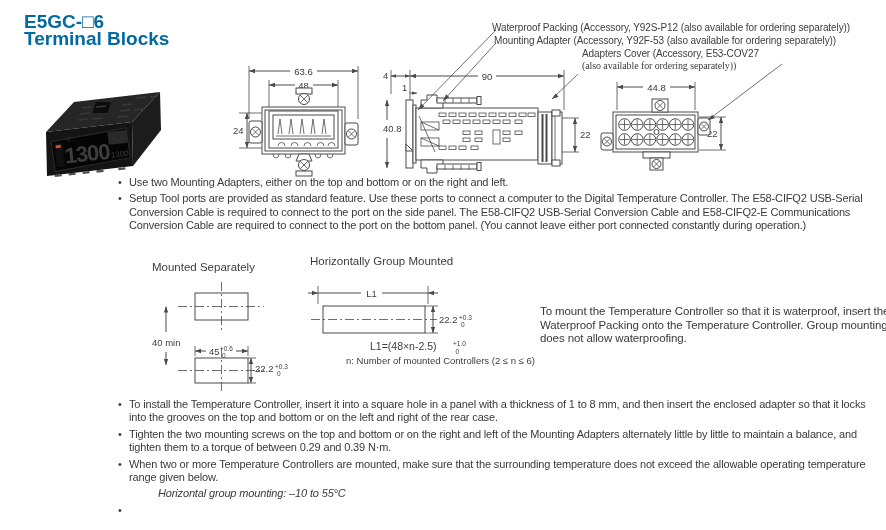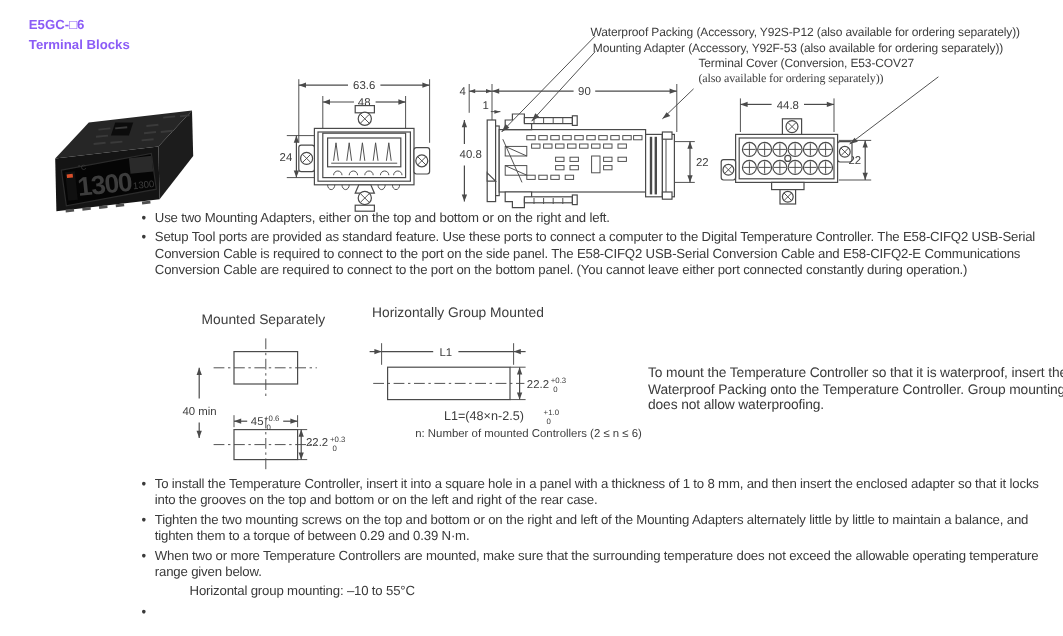--- a/index.html
+++ b/index.html
@@ -1,25 +1,25 @@
 <!DOCTYPE html>
 <html><head>
 <meta charset="utf-8">
 <style>
   * { margin:0; padding:0; box-sizing:border-box; }
   html,body { width:886px; height:530px; background:#ffffff; position:relative;
     font-family:"Liberation Sans", sans-serif; color:#3d3d3d; overflow:hidden; }
   .abs { position:absolute; }
-  .title { left:24px; top:13px; font-size:11px; font-weight:bold; color:#8b5cf6; line-height:17px; }
+  .title { left:24px; top:13px; font-size:19px; font-weight:bold; color:#0369a1; line-height:17px; }
   .acc-label { font-size:10px; color:#3d3d3d; white-space:nowrap; letter-spacing:-0.1px; }
   .fig-title { font-size:11.5px; color:#3d3d3d; white-space:nowrap; }
   .notes { font-size:11px; line-height:13.4px; letter-spacing:-0.15px; color:#3a3a3a; }
   .note-item { position:relative; padding-left:11px; margin-bottom:3px; }
   .note-item .bullet { position:absolute; left:0; top:0; }
-  .subnote { margin-left:40px; margin-bottom:3px; }
+  .subnote { margin-left:40px; margin-bottom:3px;font-style:italic; }
   .side-note { font-size:11.5px; line-height:13.6px; letter-spacing:-0.1px; color:#3a3a3a; }
   svg { overflow:visible; }
   svg text { font-family:"Liberation Sans", sans-serif; fill:#3d3d3d; }
   .dim { font-size:9.5px; }
   .dimm { font-size:9.5px; text-anchor:middle; }
   .tol { font-size:6.5px; }
   .formula { font-size:10.5px; }
   .nnote { font-size:9.5px; }
   .ln { stroke:#4a4a4a; stroke-width:1; fill:none; }
   .lnt { stroke:#4a4a4a; stroke-width:0.8; fill:none; }
@@ -328,21 +328,21 @@
         <line x1="95" y1="64.5" x2="95" y2="74.5"></line>
           <line x1="90" y1="69.5" x2="100" y2="69.5"></line>
       </g>
       <circle class="fw" cx="63.5" cy="62" r="2.5"></circle>
     </g>
   </g>
 </svg>
 
 <div class="abs acc-label" style="left:492px; top:22px;text-align:right;">Waterproof Packing (Accessory, Y92S-P12 (also available for ordering separately))</div>
 <div class="abs acc-label" style="left:494px; top:35px;">Mounting Adapter (Accessory, Y92F-53 (also available for ordering separately))</div>
-<div class="abs acc-label" style="left:582px; top:48px;">Terminal Cover (Conversion, E53-COV27</div>
+<div class="abs acc-label" style="left:582px; top:48px;">Adapters Cover (Accessory, E53-COV27</div>
 <div class="abs acc-label" style="left:582px; top:60px;font-family:Liberation Serif, serif;">(also available for ordering separately))</div>
 
 <svg class="abs" style="left:0; top:0; pointer-events:none;" width="886" height="195" viewBox="0 0 886 195">
   <g>
     <line class="lnt" x1="496" y1="30" x2="418" y2="110"></line>
     <polygon class="ah" points="418,110 424.5,106.5 421.3,103.4"></polygon>
     <line class="lnt" x1="496" y1="43" x2="443" y2="101"></line>
     <polygon class="ah" points="443,101 449.3,97.3 446.1,94.3"></polygon>
     <line class="lnt" x1="578" y1="74" x2="552" y2="99"></line>
     <polygon class="ah" points="552,99 558.6,96.7 555.5,93.5"></polygon>
@@ -355,21 +355,21 @@
   <div class="note-item">
     <span class="bullet">•</span>
     <span>Use two Mounting Adapters, either on the top and bottom or on the right and left.</span>
   </div>
   <div class="note-item">
     <span class="bullet">•</span>
     <span>Setup Tool ports are provided as standard feature. Use these ports to connect a computer to the Digital Temperature Controller. The E58-CIFQ2 USB-Serial Conversion Cable is required to connect to the port on the side panel. The E58-CIFQ2 USB-Serial Conversion Cable and E58-CIFQ2-E Communications Conversion Cable are required to connect to the port on the bottom panel. (You cannot leave either port connected constantly during operation.)</span>
   </div>
 </div>
 
-<div class="abs fig-title" style="left:168px; top:261px;">Mounted Separately</div>
+<div class="abs fig-title" style="left:152px; top:261px;">Mounted Separately</div>
 <div class="abs fig-title" style="left:310px; top:255px;">Horizontally Group Mounted</div>
 
 <svg class="abs" style="left:108px; top:272px;" width="245" height="140" viewBox="0 0 245 140">
   <g>
     <rect class="fw" x="87" y="21" width="53" height="27"></rect>
     <line class="cl" x1="70" y1="34.5" x2="156" y2="34.5"></line>
     <line class="cl" x1="113.5" y1="10" x2="113.5" y2="59"></line>
     <rect class="fw" x="87" y="86" width="53" height="25"></rect>
     <line class="cl" x1="70" y1="98.5" x2="156" y2="98.5"></line>
     <line class="cl" x1="113.5" y1="76" x2="113.5" y2="121"></line>

